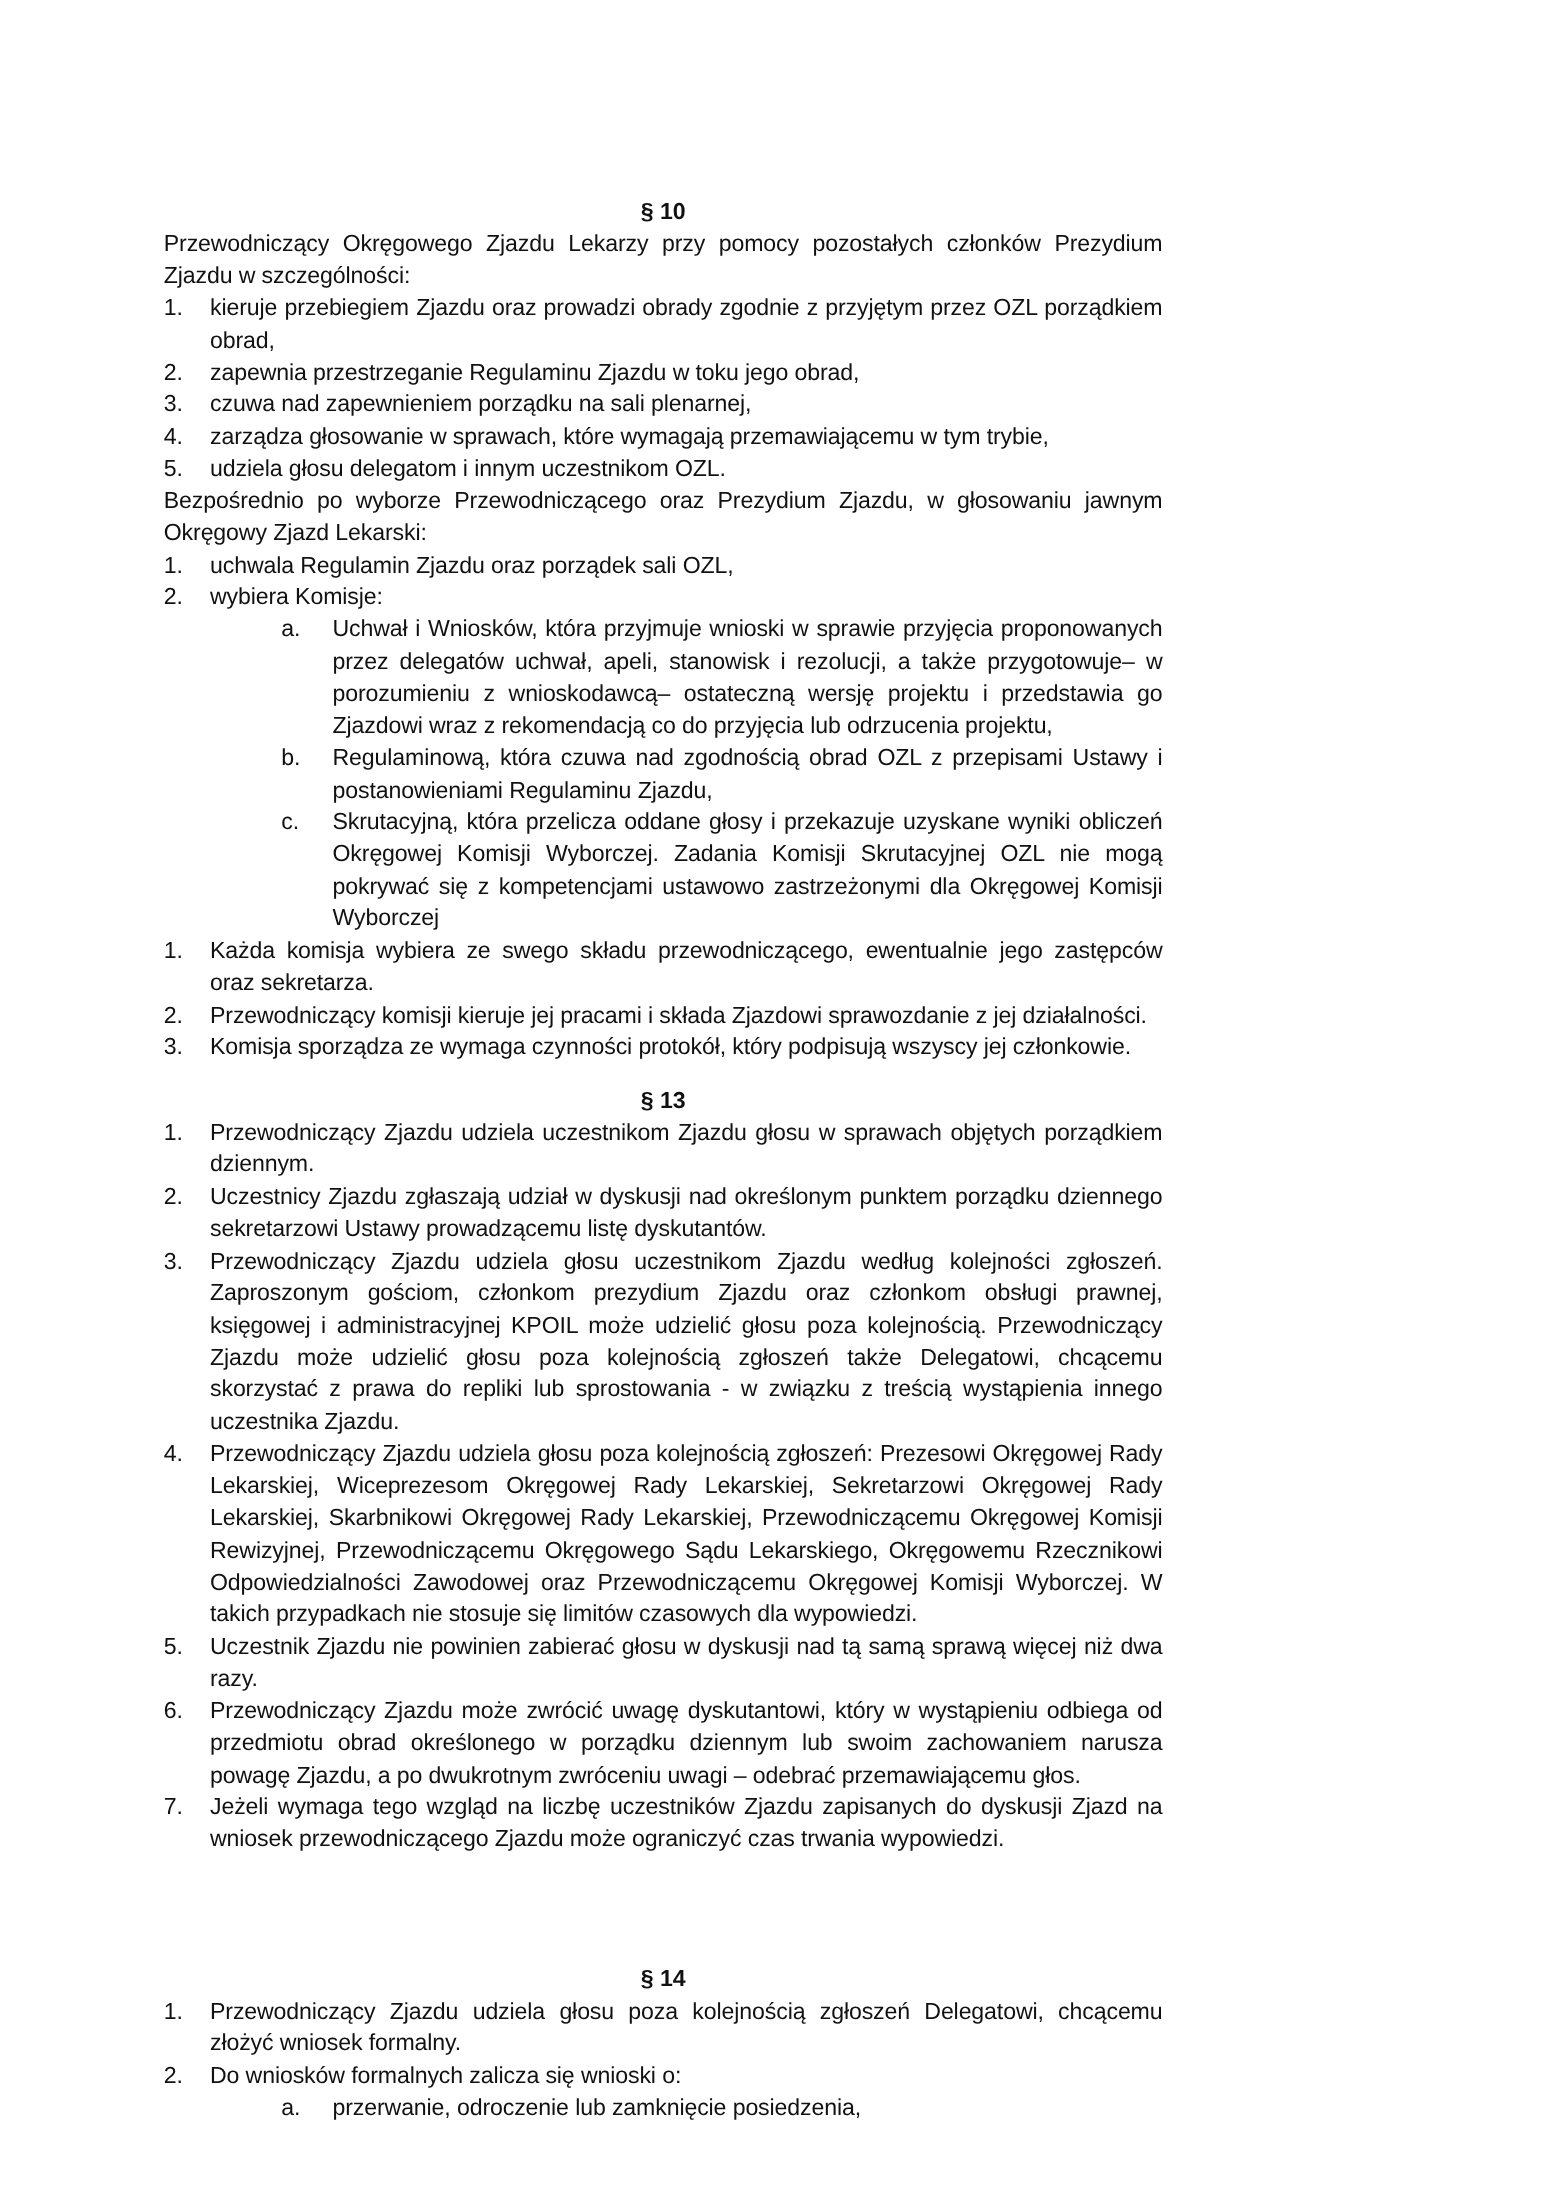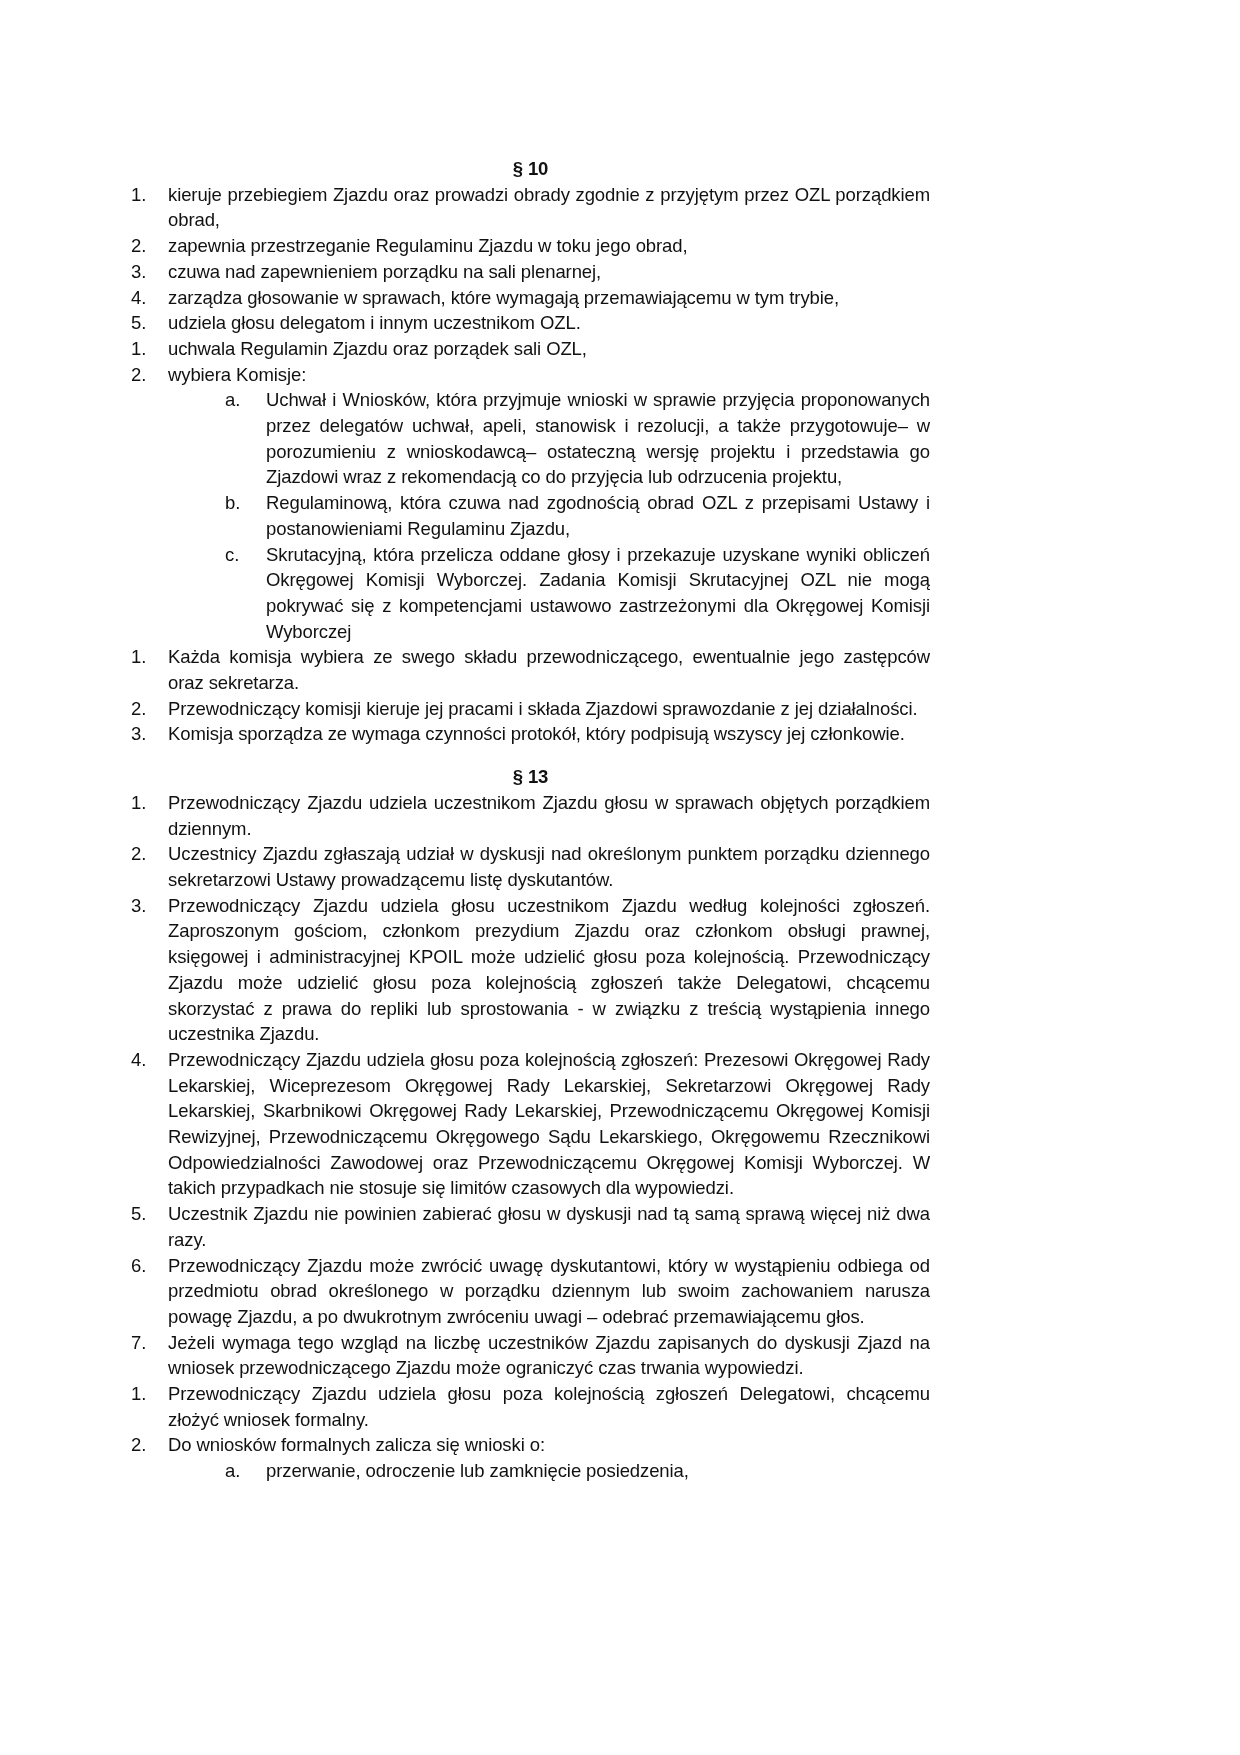--- a/index.html
+++ b/index.html
@@ -66,20 +66,21 @@
     text-align: justify;
   }
 </style>
 </head>
 <body>
 
 <div class="page">
   <div class="doc" id="doc">
       <div class="section">
         <div class="section-heading">§ 10</div>
+        <p class="intro">Przewodniczący Okręgowego Zjazdu Lekarzy przy pomocy pozostałych członków Prezydium Zjazdu w szczególności:</p>
         <div class="item">
           <span class="marker">1.</span>
           <span class="txt">kieruje przebiegiem Zjazdu oraz prowadzi obrady zgodnie z przyjętym przez OZL porządkiem obrad,</span>
         </div>
         <div class="item">
           <span class="marker">2.</span>
           <span class="txt">zapewnia przestrzeganie Regulaminu Zjazdu w toku jego obrad,</span>
         </div>
         <div class="item">
           <span class="marker">3.</span>
@@ -88,20 +89,21 @@
         <div class="item">
           <span class="marker">4.</span>
           <span class="txt">zarządza głosowanie w sprawach, które wymagają przemawiającemu w tym trybie,</span>
         </div>
         <div class="item">
           <span class="marker">5.</span>
           <span class="txt">udziela głosu delegatom i innym uczestnikom OZL.</span>
         </div>
       </div>
       <div class="section">
+        <p class="intro">Bezpośrednio po wyborze Przewodniczącego oraz Prezydium Zjazdu, w głosowaniu jawnym Okręgowy Zjazd Lekarski:</p>
         <div class="item">
           <span class="marker">1.</span>
           <span class="txt">uchwala Regulamin Zjazdu oraz porządek sali OZL,</span>
         </div>
         <div class="item">
           <span class="marker">2.</span>
           <span class="txt">wybiera Komisje:</span>
         </div>
         <div class="subitem">
           <span class="marker">a.</span>
@@ -155,20 +157,21 @@
         <div class="item">
           <span class="marker">6.</span>
           <span class="txt">Przewodniczący Zjazdu może zwrócić uwagę dyskutantowi, który w wystąpieniu odbiega od przedmiotu obrad określonego w porządku dziennym lub swoim zachowaniem narusza powagę Zjazdu, a po dwukrotnym zwróceniu  uwagi – odebrać przemawiającemu głos.</span>
         </div>
         <div class="item">
           <span class="marker">7.</span>
           <span class="txt">Jeżeli wymaga tego wzgląd na liczbę uczestników Zjazdu zapisanych do dyskusji Zjazd na wniosek przewodniczącego Zjazdu może ograniczyć czas trwania wypowiedzi.</span>
         </div>
       </div>
       <div class="section">
+        <div class="section-heading extra-space">§ 14</div>
         <div class="item">
           <span class="marker">1.</span>
           <span class="txt">Przewodniczący Zjazdu udziela głosu poza kolejnością zgłoszeń Delegatowi, chcącemu złożyć wniosek formalny.</span>
         </div>
         <div class="item">
           <span class="marker">2.</span>
           <span class="txt">Do wniosków formalnych zalicza się wnioski o:</span>
         </div>
         <div class="subitem">
           <span class="marker">a.</span>

